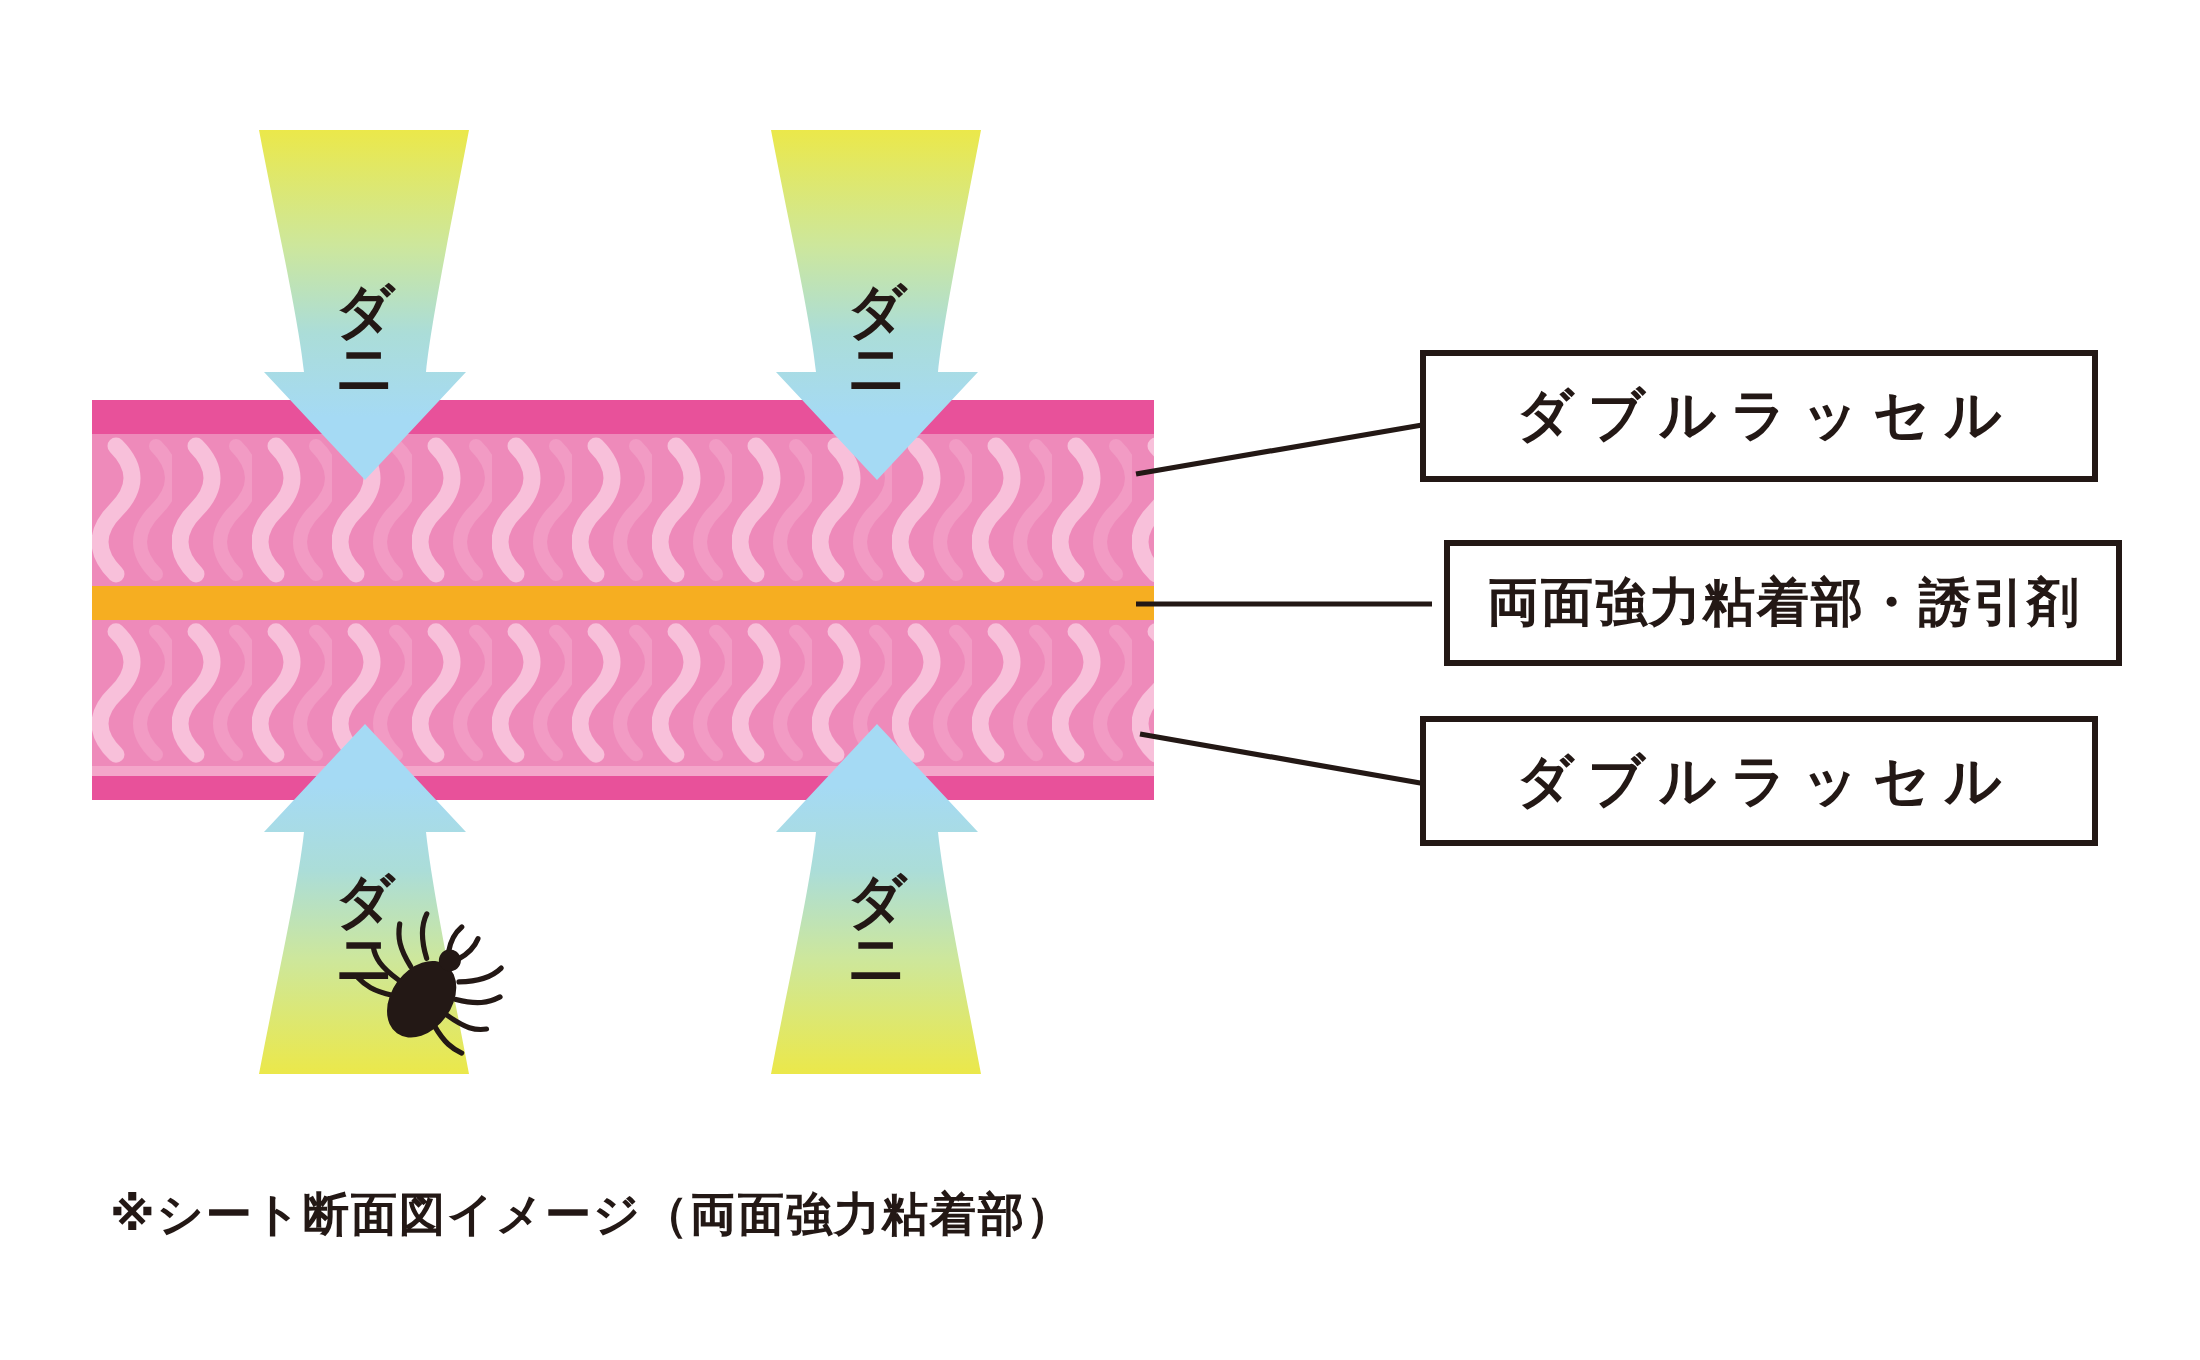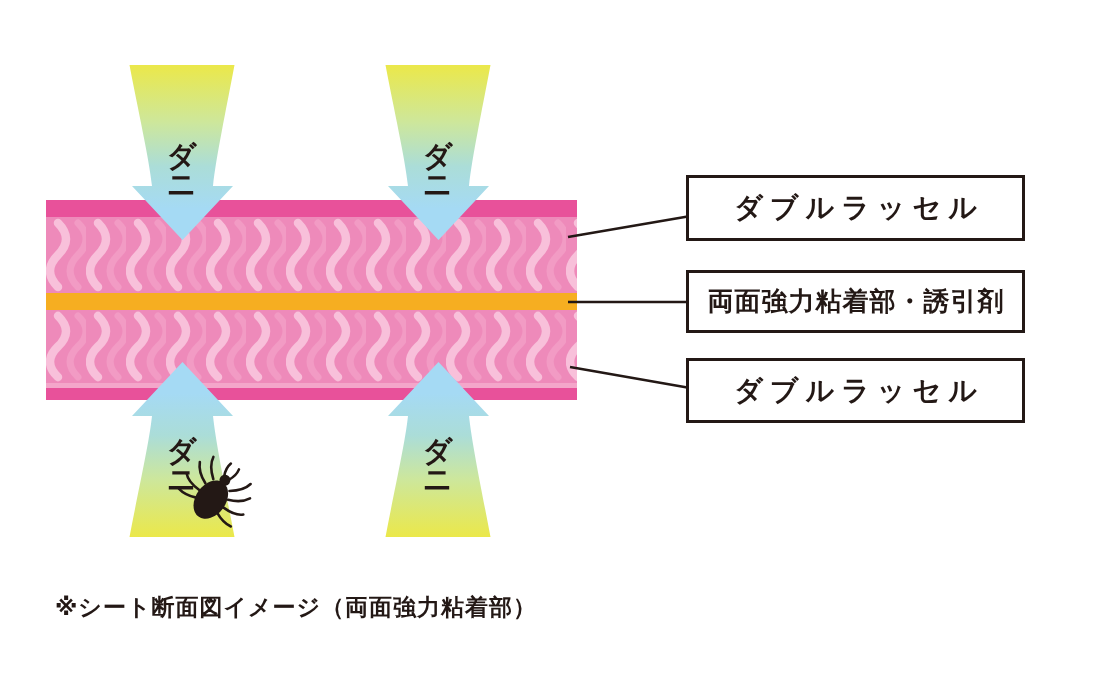--- a/index.html
+++ b/index.html
@@ -24,33 +24,33 @@
   }
   .stage{
     position:relative;
     width:1100px;height:680px;
     background:var(--pageBg,#ffffff);
     overflow:hidden;
   }
   .diagram-svg{position:absolute;left:0;top:0;}
   .callout-box{
     position:absolute;
-    left:686px;
+    left:710px;
     width:339px;
     box-sizing:border-box;
     border:3px solid var(--ink,#231815);
     background:#ffffff;
     display:flex;align-items:center;justify-content:center;
     font-weight:bold;
     white-space:nowrap;
   }
   .callout-box.wide-spacing{font-size:28px;letter-spacing:7px;text-indent:7px;}
   .callout-box.tight-spacing{font-size:26px;letter-spacing:1px;text-indent:1px;}
   #callout-top{top:175px;height:66px;}
-  #callout-middle{top:270px;height:63px;}
+  #callout-middle{top:270px;height:63px;margin-left:12px;}
   #callout-bottom{top:358px;height:65px;}
   .mite-label{
     position:absolute;
     width:34px;
     writing-mode:vertical-rl;
     text-orientation:upright;
     font-size:29px;
     font-weight:bold;
     letter-spacing:9px;
     color:var(--ink,#231815);

